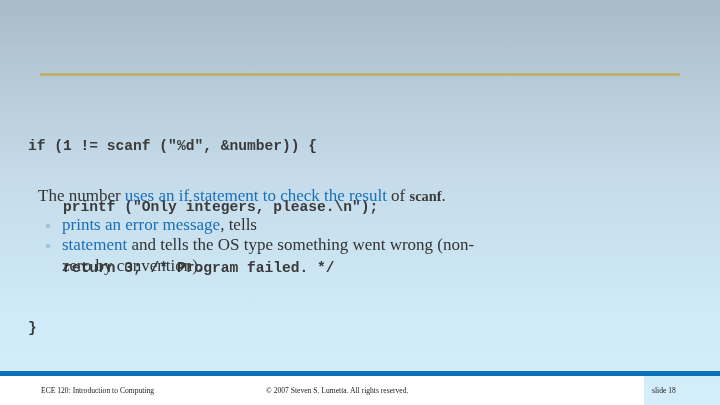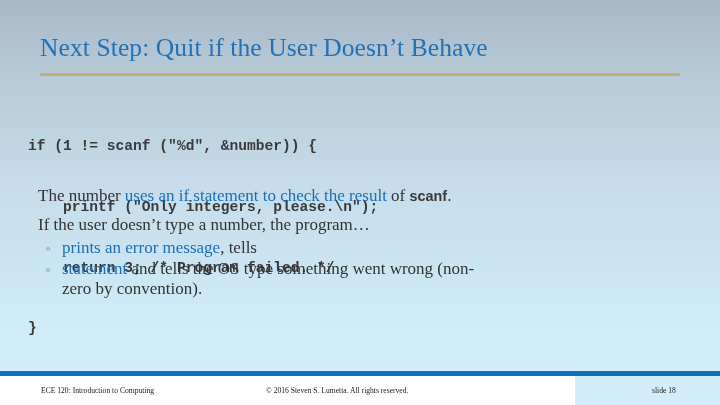--- a/index.html
+++ b/index.html
@@ -77,21 +77,21 @@
     width: 440px;
   }
   .para-2 {
     margin: 0 0 2px 0;
   }
   .emph {
     color: #1a6fb5;
     font-weight: normal;
   }
   .mono {
-    font-family: Liberation Sans, sans-serif;
+    font-family: Liberation Serif, serif;
     font-weight: bold;
     font-size: 14.4px;
     color: #3a3a3a;
   }
   
   #bullet-list {
     margin: 3px 0 0 0;
     padding: 0;
     list-style: none;
   }
@@ -118,66 +118,62 @@
     left: 0;
     top: 371px;
     width: 720px;
     height: 5px;
     background: #0b72b9;
   }
   #footer {
     position: absolute;
     left: 0;
     top: 376px;
-    width: 575px;
+    width: 644px;
     height: 29px;
     background: #ffffff;
   }
   .footer-text {
     position: absolute;
     font-family: "Liberation Serif", serif;
     font-size: 7.6px;
     color: #1a1a1a;
     top: 10px;
     white-space: nowrap;
   }
   #footer-course { left: 41px; }
   #footer-copyright { left: 266px; }
   #footer-slide { left: 652px; }
 </style>
 </head>
 <body>
 
 <div id="slide">
 
-  <div id="title-block">
-    <div id="slide-title">Next Step: Quit if the User Doesn’t Behave</div>
-  </div>
   <div id="title-rule"></div>
 
   <div id="code-block">
     <div class="code-line">if (1 != scanf ("%d", &amp;number)) {</div>
     <div class="code-line">    printf ("Only integers, please.\n");</div>
     <div class="code-line">    return 3; /* Program failed. */</div>
     <div class="code-line">}</div>
   </div>
 
   <div id="body-block">
 
     <p class="para para-1"><span>The number </span><span class="emph">uses an if statement to check the result</span><span> of </span><span class="mono">scanf</span><span>.</span></p>
 
-    <p class="para para-2">If the user doesn’t type a number, the program…</p>
 
     <ul id="bullet-list">
       <li class="bullet-item"><span class="marker">◦</span><span class="emph">prints an error message</span><span>, tells</span></li>
       <li class="bullet-item"><span class="marker">◦</span><span class="emph">statement</span><span> and tells the OS type something went wrong (non-zero by convention).</span></li>
     </ul>
 
   </div>
 
   <div id="footer-rule"></div>
   <div id="footer">
     <div class="footer-text" id="footer-course">ECE 120: Introduction to Computing</div>
-    <div class="footer-text" id="footer-copyright">© 2016 Steven S. Lumetta.  All rights reserved.</div>
+    <div class="footer-text" id="footer-copyright">© 2007 Steven S. Lumetta.  All rights reserved.</div>
     <div class="footer-text" id="footer-slide">slide 18</div>
   </div>
 
 </div>
 
 </body></html>

